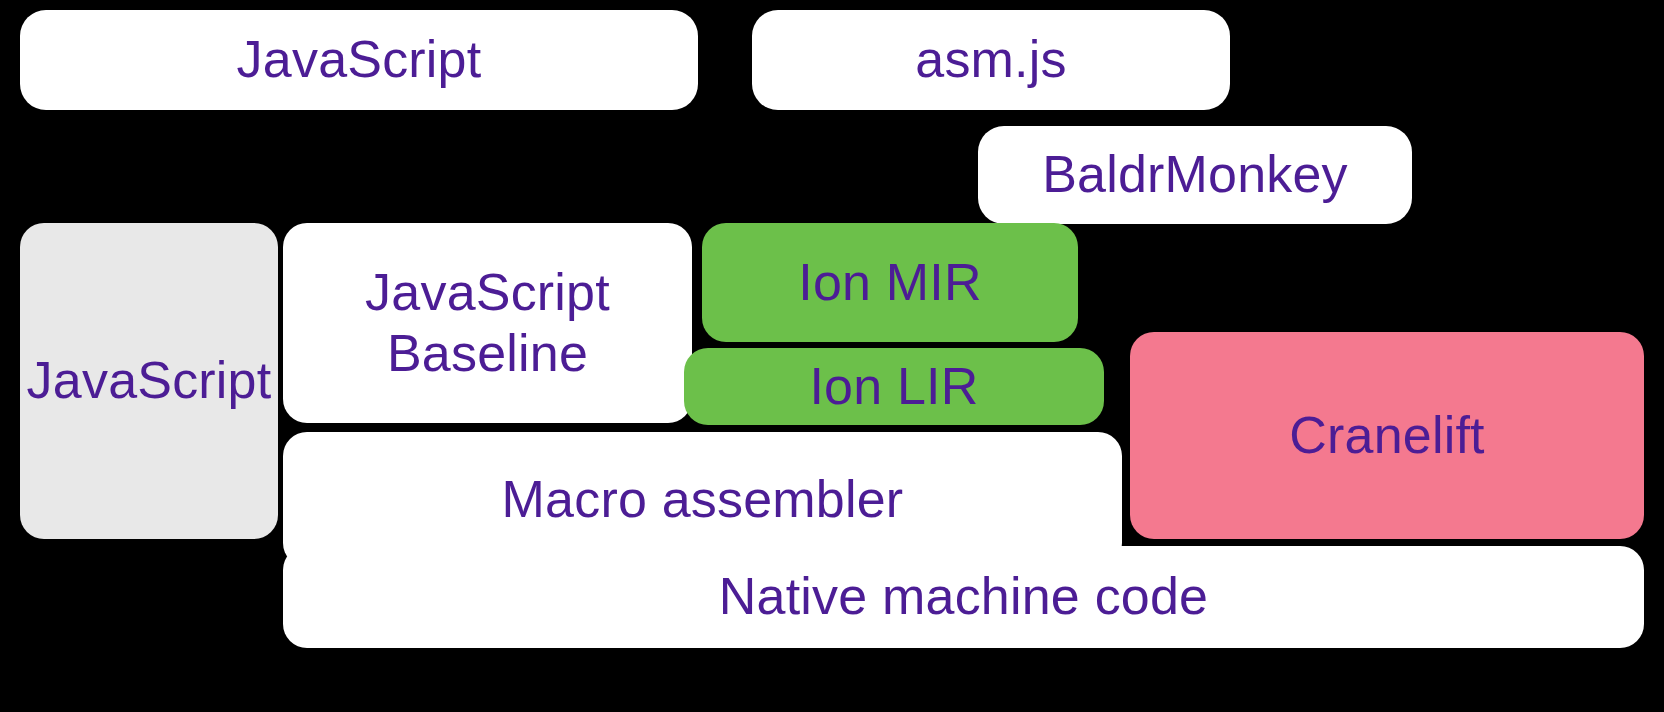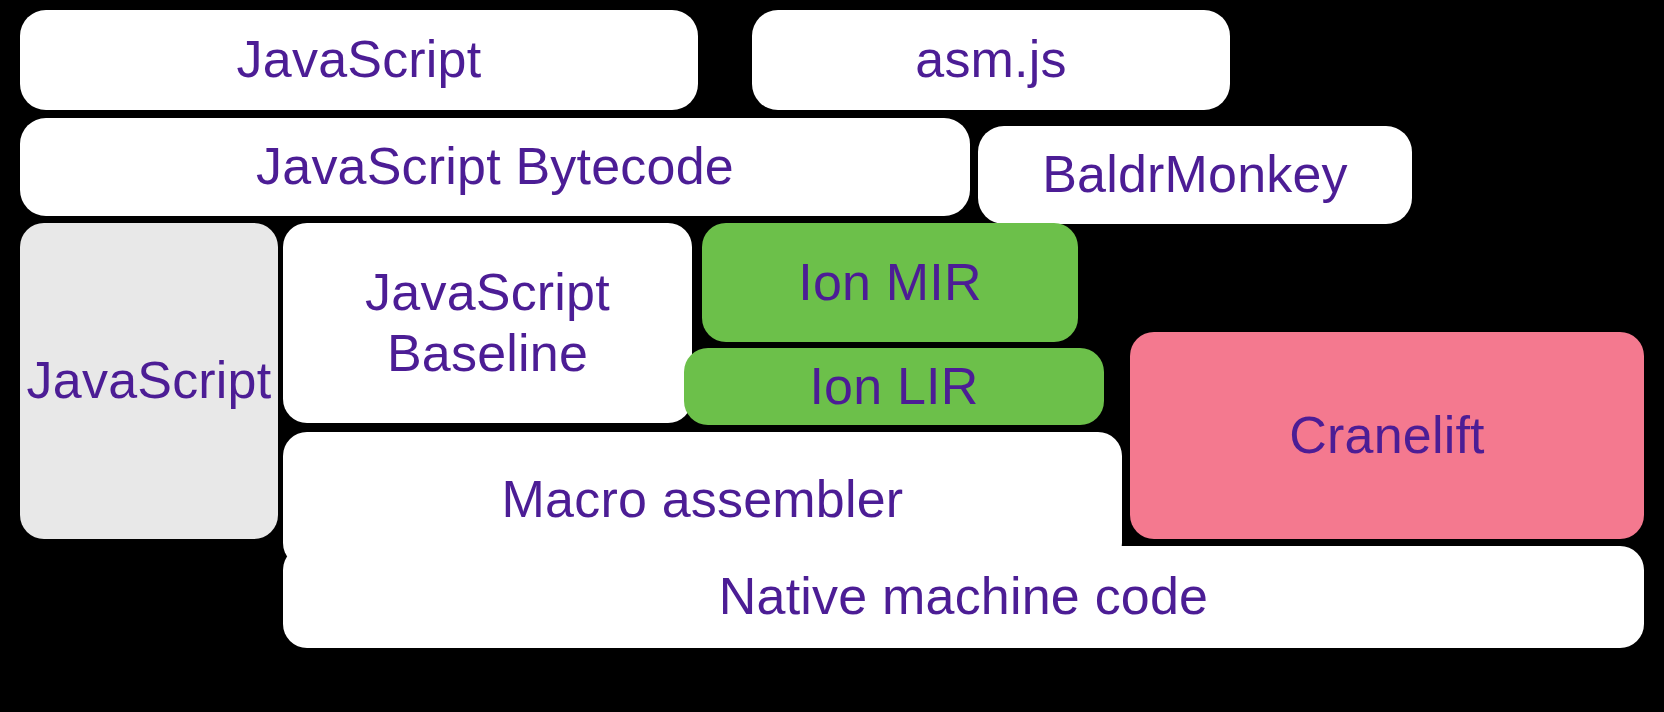--- a/index.html
+++ b/index.html
@@ -45,21 +45,20 @@
 </head>
 <body>
 
 <div id="diagram">
 
   <div class="node fill-white r-lg" style="left:20px; top:10px; width:678px; height:100px;">JavaScript</div>
 
   <div class="node fill-white r-lg" style="left:704px; top:10px; width:478px; height:100px;margin-left:48px;">asm.js</div>
 
 
-  <div class="node fill-white r-lg" style="left:20px; top:118px; width:950px; height:98px;">JavaScript Bytecode</div>
 
   <div class="node fill-white r-lg" style="left:978px; top:126px; width:434px; height:98px;">BaldrMonkey</div>
 
   <div class="node fill-grey r-md" style="left:20px; top:223px; width:258px; height:316px;">JavaScript</div>
 
   <div class="node fill-white r-md" style="left:283px; top:223px; width:409px; height:200px;">JavaScript
 Baseline</div>
 
   <div class="node fill-green r-md" style="left:702px; top:223px; width:376px; height:119px;">Ion MIR</div>
 

